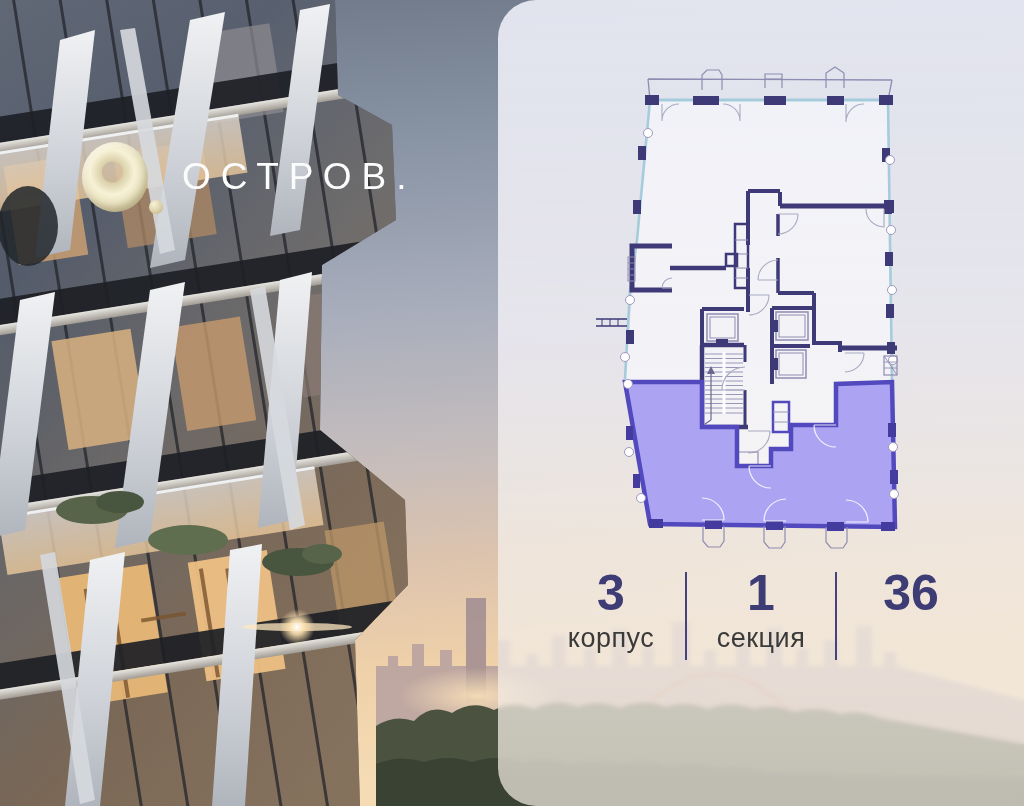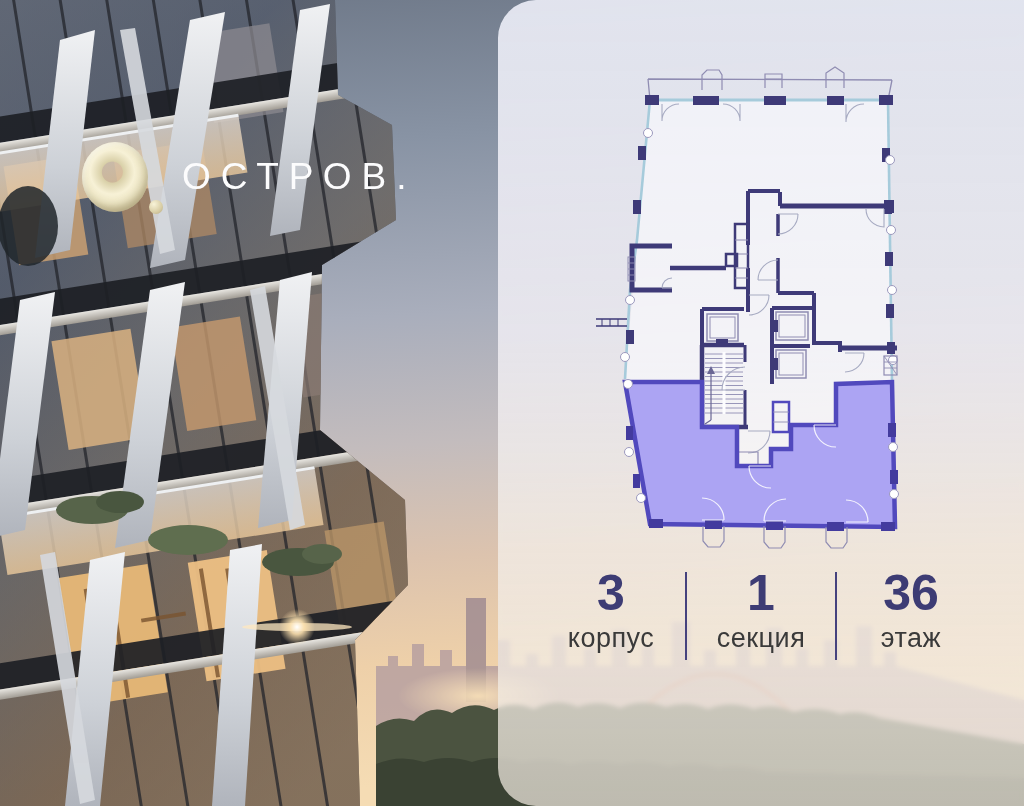--- a/index.html
+++ b/index.html
@@ -352,17 +352,16 @@
       <div class="stat-label">корпус</div>
     </div>
     <div class="vline"></div>
     <div class="stat">
       <div class="stat-value">1</div>
       <div class="stat-label">секция</div>
     </div>
     <div class="vline"></div>
     <div class="stat">
       <div class="stat-value">36</div>
-      <div class="stat-label">этаж</div>
     </div>
   </div>
 
 </div>
 
 </body></html>

